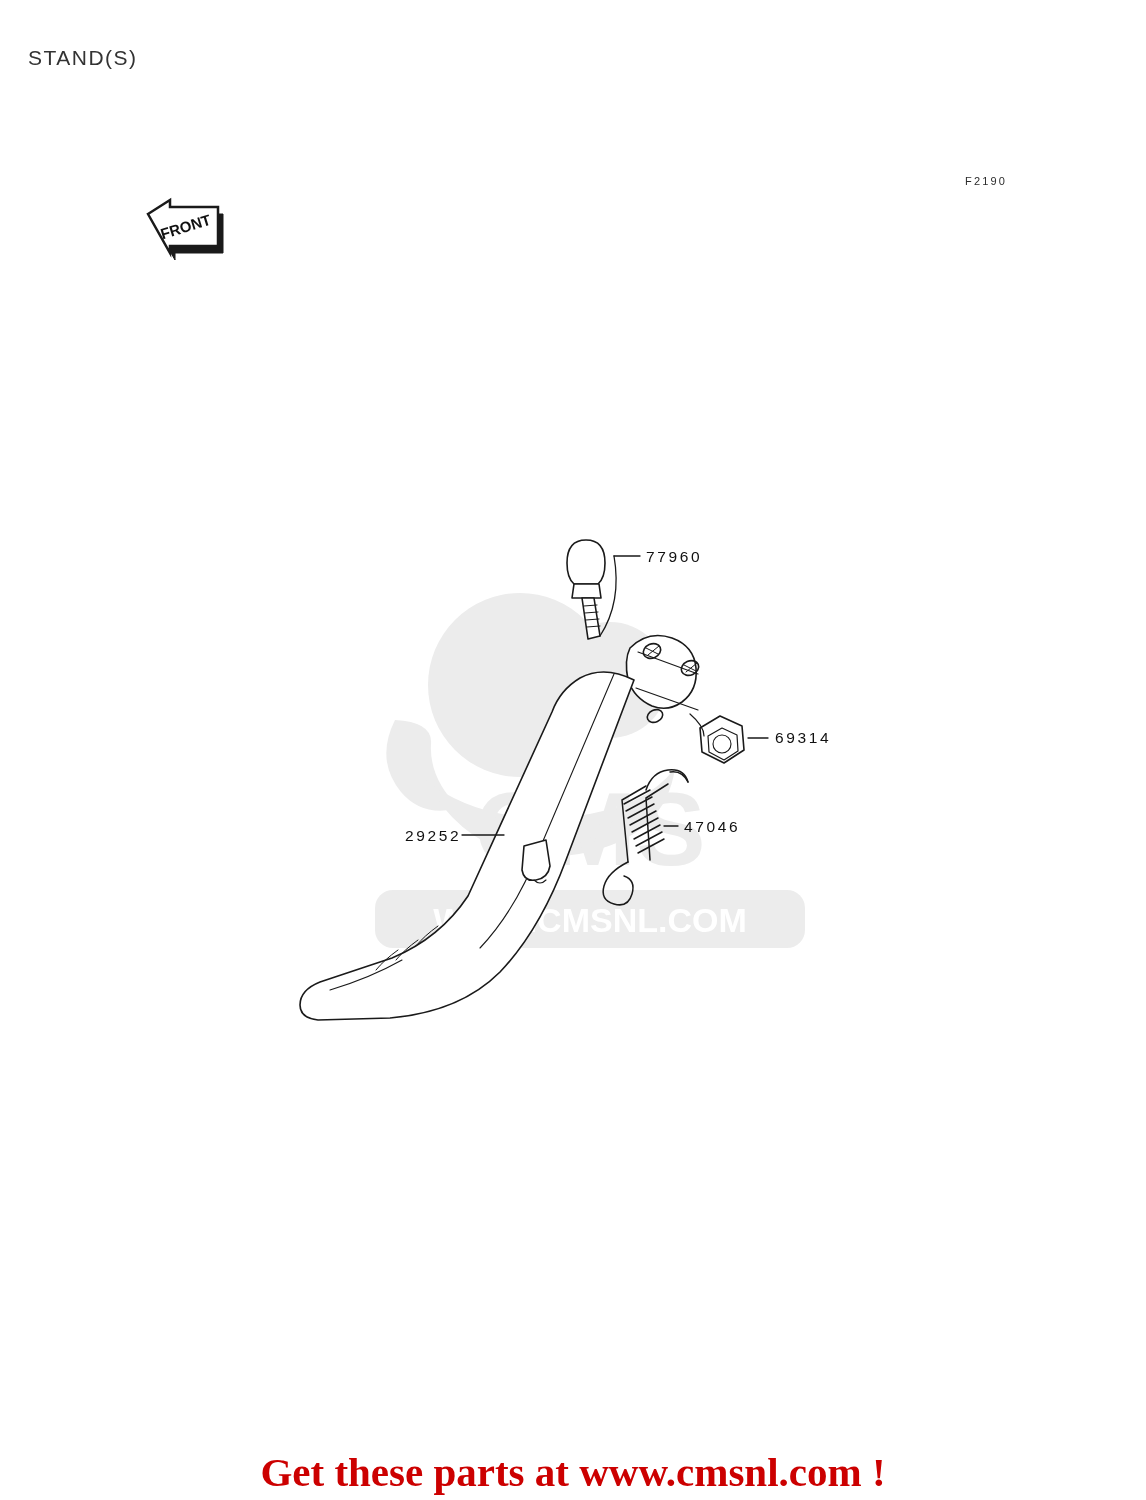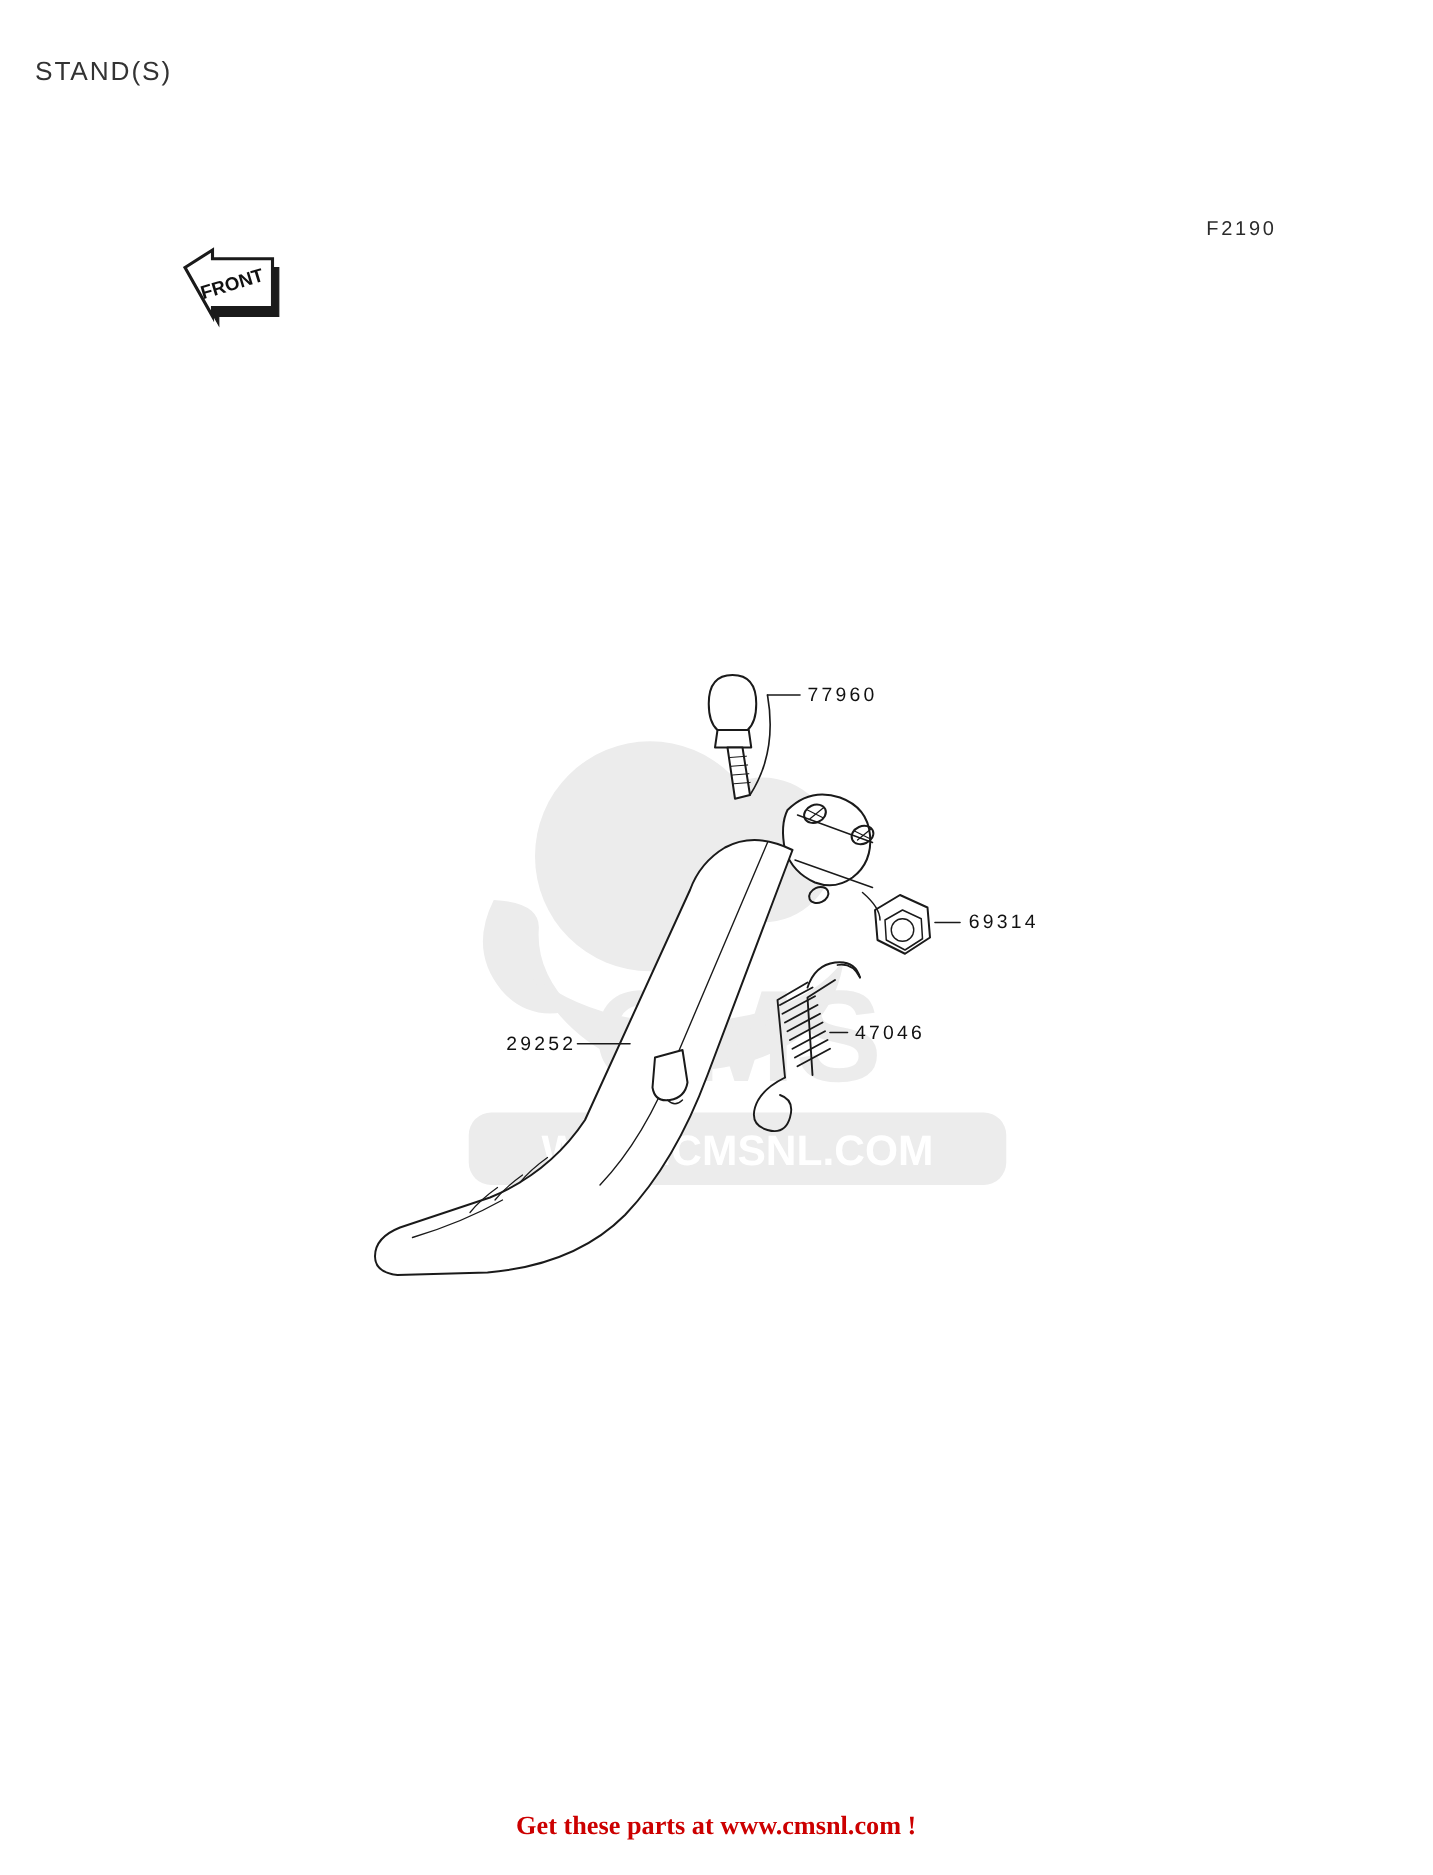--- a/index.html
+++ b/index.html
@@ -23,21 +23,21 @@
     letter-spacing: 1.5px;
     color: #333333;
     font-family: "Liberation Sans", sans-serif;
     margin-top: 24px;
   }
 
   #diagram-code {
     position: absolute;
     left: 965px;
     top: 175px;
-    font-size: 16px;
+    font-size: 11px;
     letter-spacing: 2.2px;
     color: #2b2b2b;
     font-family: "Liberation Sans", sans-serif;
   }
 
   #front-marker {
     position: absolute;
     left: 134px;
     top: 190px;
     width: 95px;
@@ -74,21 +74,21 @@
   #label-92015 { left: 775px; top: 729px; }
   #label-92144 { left: 684px; top: 818px; }
   #label-34024 { left: 405px; top: 827px; }
 
   #footer-cta {
     position: absolute;
     left: 0;
     top: 1448px;
     width: 1146px;
     text-align: center;
-    font-size: 21px;
+    font-size: 41px;
     font-weight: bold;
     color: #cc0000;
     font-family: "Liberation Serif", serif;
   }
 </style>
 </head>
 <body>
 
 <div id="page-title">STAND(S)</div>
 

